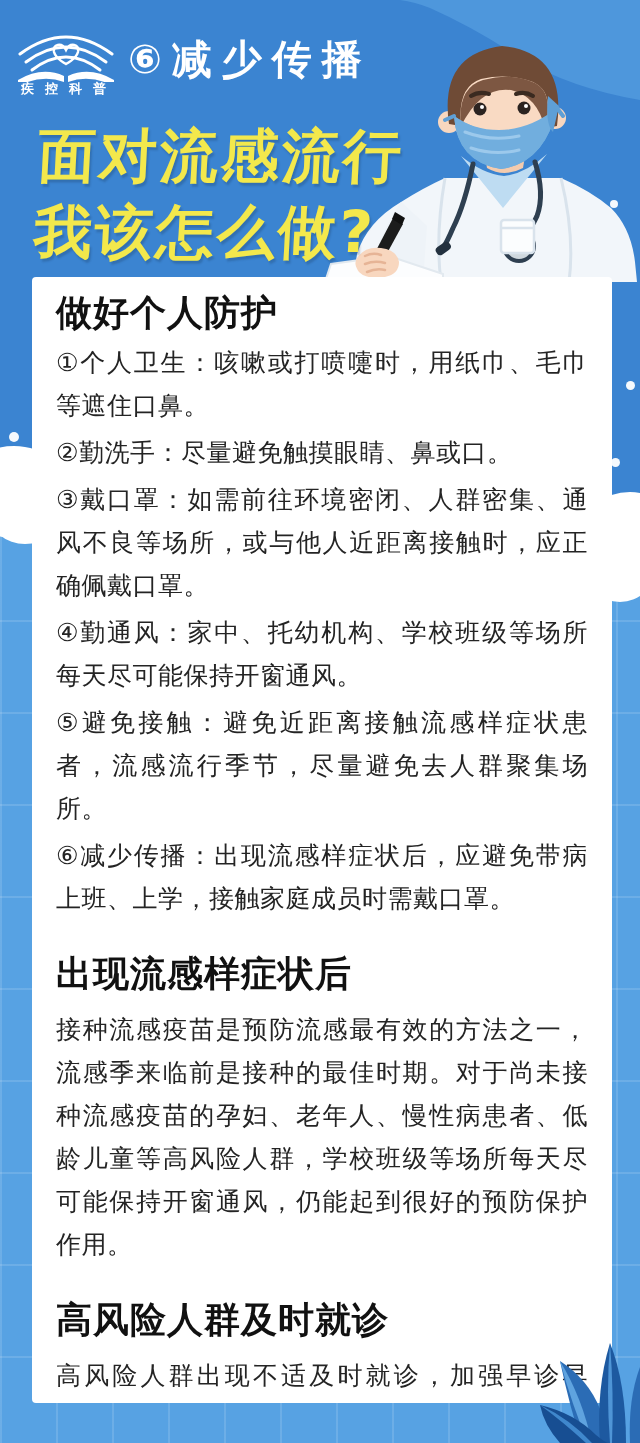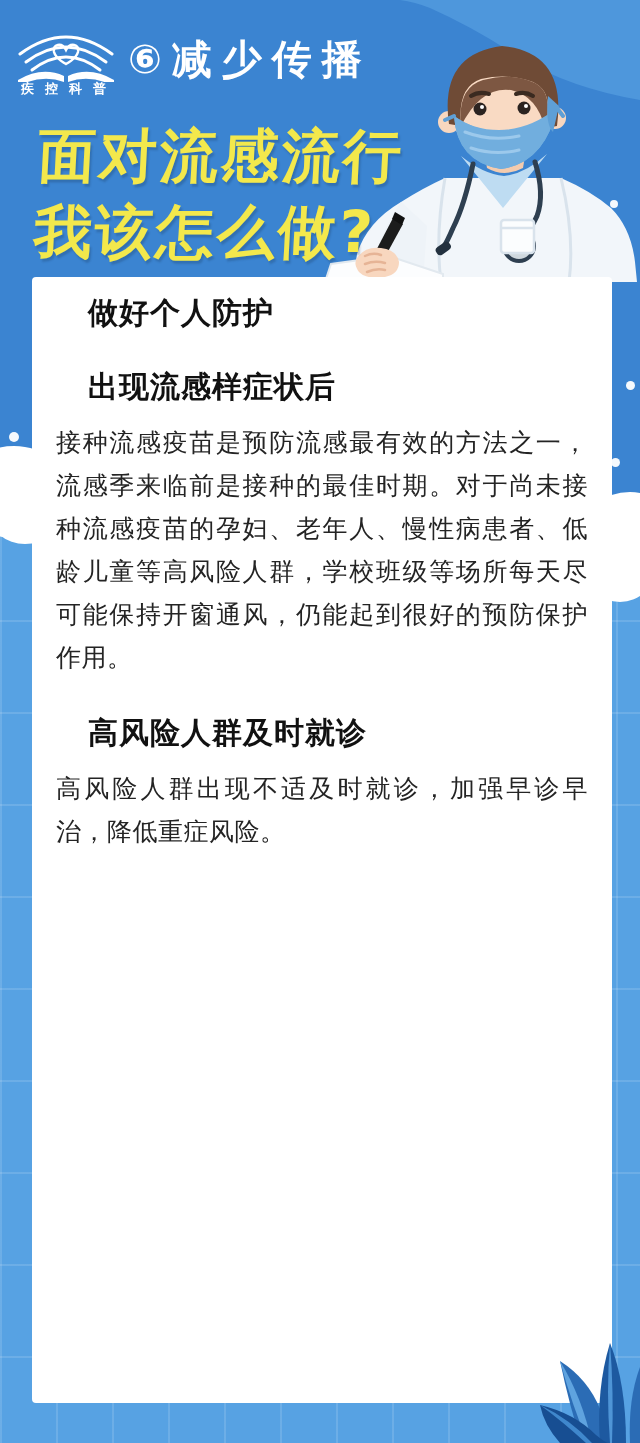--- a/index.html
+++ b/index.html
@@ -60,23 +60,22 @@
   
   .doctor { position:absolute; left:323px; top:36px; width:317px; height:246px; z-index:2; }
 
   
   .card {
     position:absolute; left:32px; top:277px; width:580px; height:1126px;
     background:#ffffff; border-radius:4px; z-index:5;
     padding:16px 24px 0 24px; overflow:hidden;
   }
   .section-heading {
-    color:#111; font-size:30px; font-weight:900; letter-spacing:1px;
+    color:#111; font-size:36px; font-weight:900; letter-spacing:1px;
     line-height:40px;
-    margin-left:32px;
   }
   .h-gap { margin-top:34px; }
   .item, .para {
     color:#242424; font-size:25px; line-height:43px;
     text-align:justify; letter-spacing:0.5px;
   }
   .items { margin-top:8px; }
   .item { margin-bottom:4px; }
   .para { margin-top:14px; }
 
@@ -168,20 +167,28 @@
   <path d="M72,176 L82,182 L79,189 L69,183 Z" fill="#111111"></path>
 
   <path d="M34,222 Q42,210 58,212 Q74,214 76,226 Q76,238 62,241 Q44,244 36,236 Q30,228 34,222 Z" fill="#f8d7bf"></path>
   <path d="M42,220 Q50,216 58,219 M42,228 Q52,224 62,227 M44,236 Q53,232 62,234" stroke="#e6b496" stroke-width="2.5" fill="none" stroke-linecap="round"></path>
 </svg>
 
 <div class="card">
 
   <div class="section-heading">做好个人防护</div>
 
+  <div class="items">
+    <p class="item">①个人卫生：咳嗽或打喷嚏时，用纸巾、毛巾等遮住口鼻。</p>
+    <p class="item">②勤洗手：尽量避免触摸眼睛、鼻或口。</p>
+    <p class="item">③戴口罩：如需前往环境密闭、人群密集、通风不良等场所，或与他人近距离接触时，应正确佩戴口罩。</p>
+    <p class="item">④勤通风：家中、托幼机构、学校班级等场所每天尽可能保持开窗通风。</p>
+    <p class="item">⑤避免接触：避免近距离接触流感样症状患者，流感流行季节，尽量避免去人群聚集场所。</p>
+    <p class="item">⑥减少传播：出现流感样症状后，应避免带病上班、上学，接触家庭成员时需戴口罩。</p>
+  </div>
 
   <div class="section-heading h-gap">出现流感样症状后</div>
   <p class="para">接种流感疫苗是预防流感最有效的方法之一，流感季来临前是接种的最佳时期。对于尚未接种流感疫苗的孕妇、老年人、慢性病患者、低龄儿童等高风险人群，学校班级等场所每天尽可能保持开窗通风，仍能起到很好的预防保护作用。</p>
 
   <div class="section-heading h-gap">高风险人群及时就诊</div>
   <p class="para">高风险人群出现不适及时就诊，加强早诊早治，降低重症风险。</p>
 
 </div>
 
 <svg class="leaves" viewBox="0 0 110 130">

